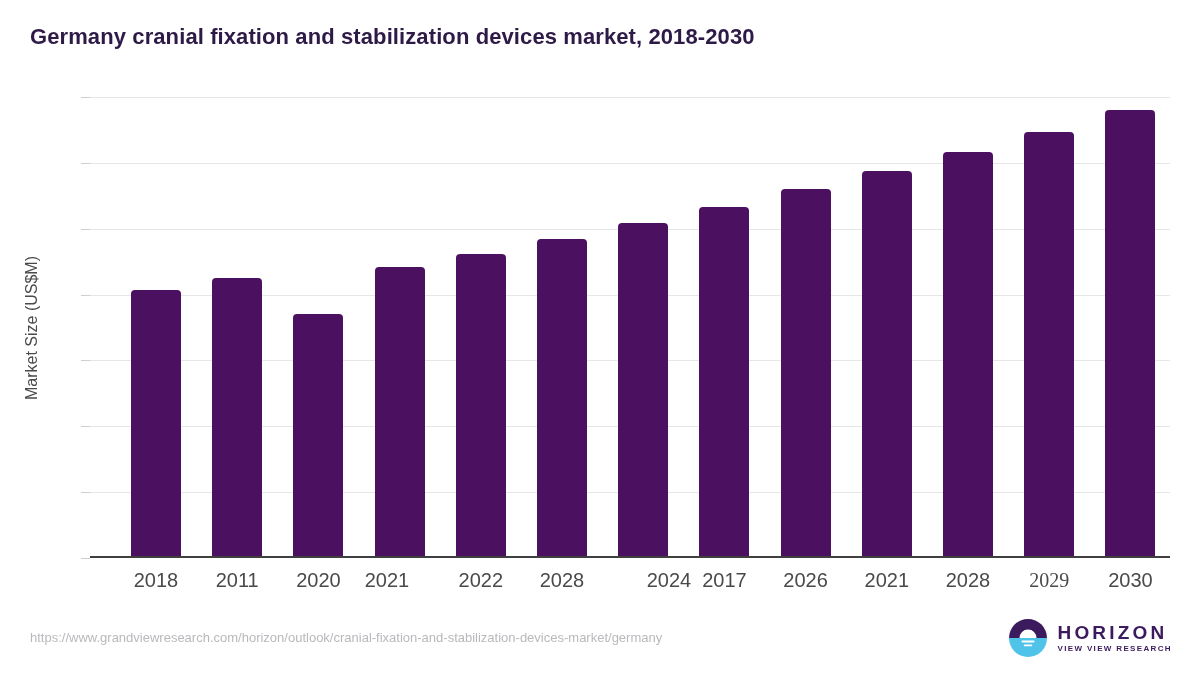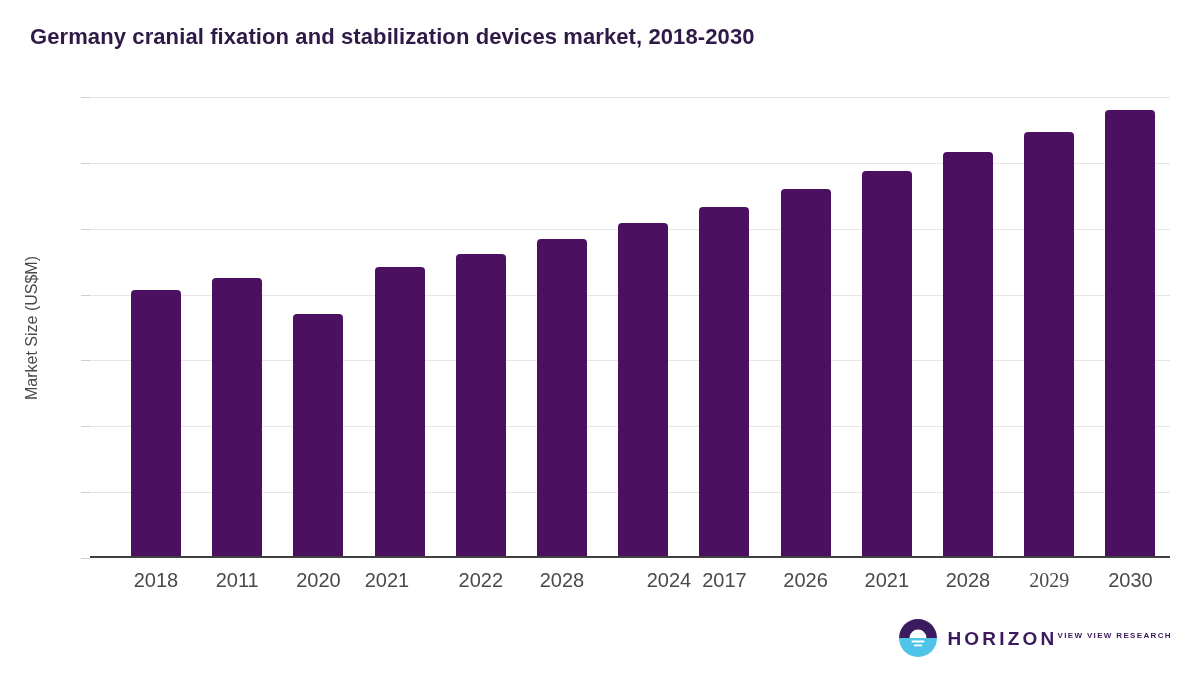--- a/index.html
+++ b/index.html
@@ -114,21 +114,21 @@
     align-items: center;
     gap: 9px;
   }
   #logo-mark {
     width: 40px;
     height: 40px;
     flex: 0 0 40px;
   }
   #logo-text {
     display: flex;
-    flex-direction: row;
+    flex-direction: column;
     line-height: 1;
   }
   #logo-wordmark {
     font-size: 19px;
     font-weight: bold;
     color: #3b1b5e;
     letter-spacing: 3.2px;
   }
   #logo-tagline {
     margin-top: 3px;
@@ -192,20 +192,21 @@
         <div class="x-tick-label" style="left: 589.4px;">2017</div>
         <div class="x-tick-label" style="left: 670.6px;">2026</div>
         <div class="x-tick-label" style="left: 751.8px;">2021</div>
         <div class="x-tick-label" style="left: 833px;">2028</div>
         <div class="x-tick-label" style="left: 914.2px; font-family: Liberation Serif, serif;">2029</div>
         <div class="x-tick-label" style="left: 995.4px;">2030</div>
       </div>
     <div id="baseline"></div>
   </div>
 
+  <div id="source-url">https://www.grandviewresearch.com/horizon/outlook/cranial-fixation-and-stabilization-devices-market/germany</div>
 
   <div id="logo">
     <svg id="logo-mark" viewBox="0 0 40 40">
       <defs>
         <clipPath id="circ">
             <circle cx="20" cy="20" r="19"></circle>
           </clipPath>
       </defs>
       <g clip-path="url(#circ)">
         <rect x="0" y="0" width="40" height="20" fill="#3b1b5e"></rect>

